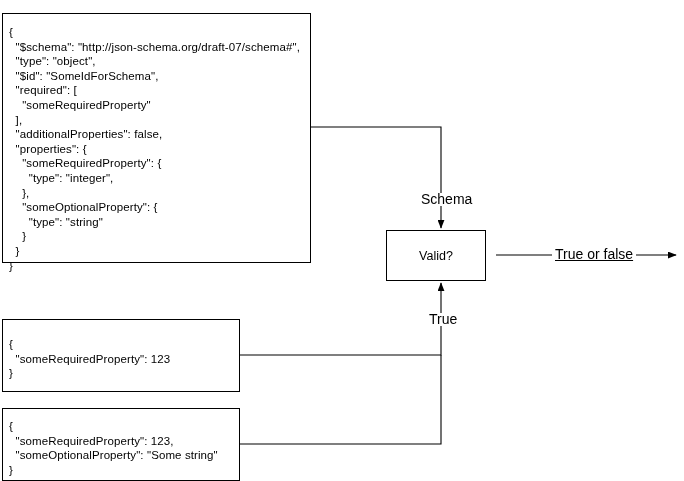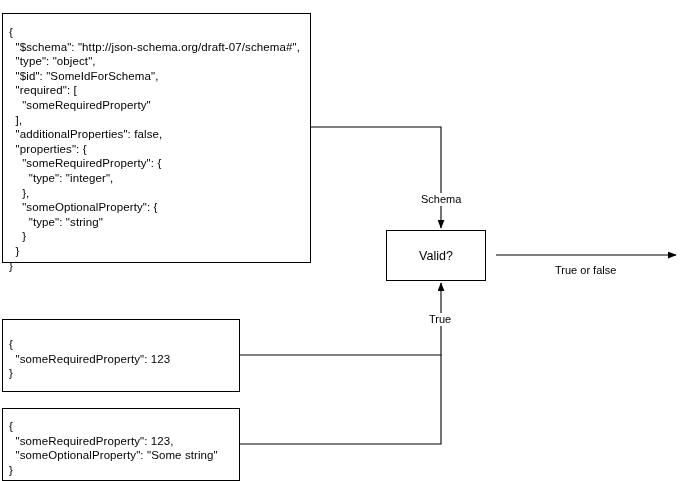--- a/index.html
+++ b/index.html
@@ -87,38 +87,39 @@
     pointer-events: none;
   }
   svg.wires path,
   svg.wires line {
     stroke: #000000;
     stroke-width: 1.1px;
     fill: none;
   }
   .edge-label {
     position: absolute;
-    font-size: 11px;
+    font-size: 14px;
     color: #000000;
     background: #ffffff;
     padding: 0 3px;
     white-space: nowrap;
     line-height: 13px;
   }
   #label-schema {
     left: 418px;
     top: 193px;
   }
   #label-data {
     left: 426px;
     top: 313px;
   }
   #label-result {
     left: 552px;
-    top: 264px;
+    top: 248px;
+    text-decoration: underline;
   }
 </style>
 </head>
 <body>
 
 <div id="canvas">
 
   <svg class="wires" viewBox="0 0 684 481">
     <defs>
       <marker id="arrowhead" markerWidth="9" markerHeight="7" refX="8.2" refY="3.5" orient="auto" markerUnits="userSpaceOnUse">

